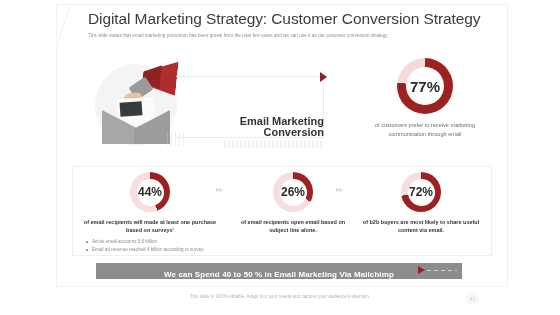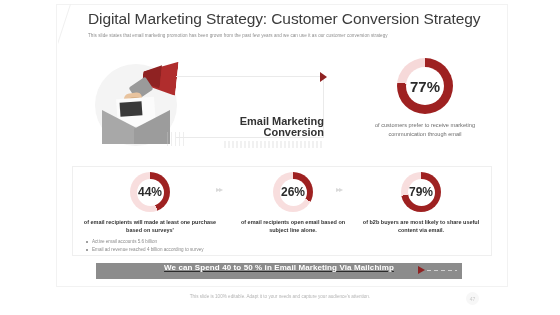--- a/index.html
+++ b/index.html
@@ -302,23 +302,22 @@
   .chev-1 { left: 216px; top: 185px; }
   .chev-2 { left: 336px; top: 185px; }
 
   
   .banner {
     position: absolute;
     left: 96px; top: 263px;
     width: 366px; height: 16px;
     background: #8c8c8c;
     display: flex;
-    align-items: flex-start;
+    align-items: flex-end;
     justify-content: center;
-    text-decoration: underline;
   }
   .banner-text {
     font-size: 8px;
     font-weight: bold;
     color: #ffffff;
     letter-spacing: 0.1px;
     white-space: nowrap;
   }
   .banner-dash {
     position: absolute;
@@ -429,21 +428,21 @@
     <div class="donut donut-sm" id="donut-2" style="background: conic-gradient(rgb(158, 33, 33) 0%, rgb(158, 33, 33) 33%, rgb(248, 222, 222) 33%, rgb(248, 222, 222) 100%);">
       <div class="hole">26%</div>
     </div>
     <div class="col-cap">of email recipients open email based on subject line alone.</div>
   </div>
 
   <div class="chev chev-2">▸▸</div>
 
   <div class="col col-3">
     <div class="donut donut-sm" id="donut-3" style="background: conic-gradient(rgb(158, 33, 33) 0%, rgb(158, 33, 33) 72%, rgb(248, 222, 222) 72%, rgb(248, 222, 222) 100%);">
-      <div class="hole">79%</div>
+      <div class="hole">72%</div>
     </div>
     <div class="col-cap">of b2b buyers are most likely to share useful content via email.</div>
   </div>
 
   <div class="banner-dash bd-l"></div>
   <div class="tri tri-l"></div>
   <div class="banner">
     <span class="banner-text">We can Spend 40 to 50 % in Email Marketing Via Mailchimp</span>
   </div>
   <div class="tri tri-r"></div>

